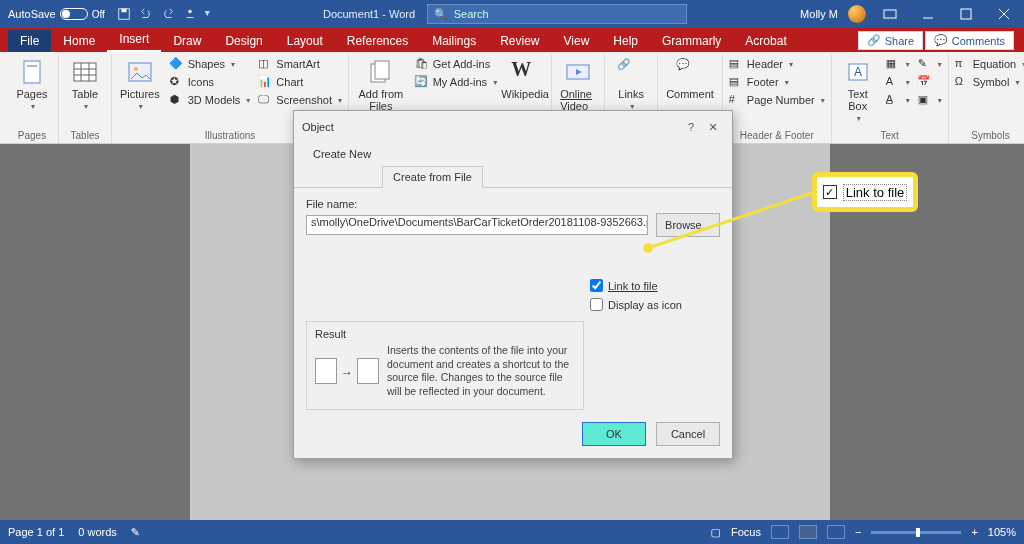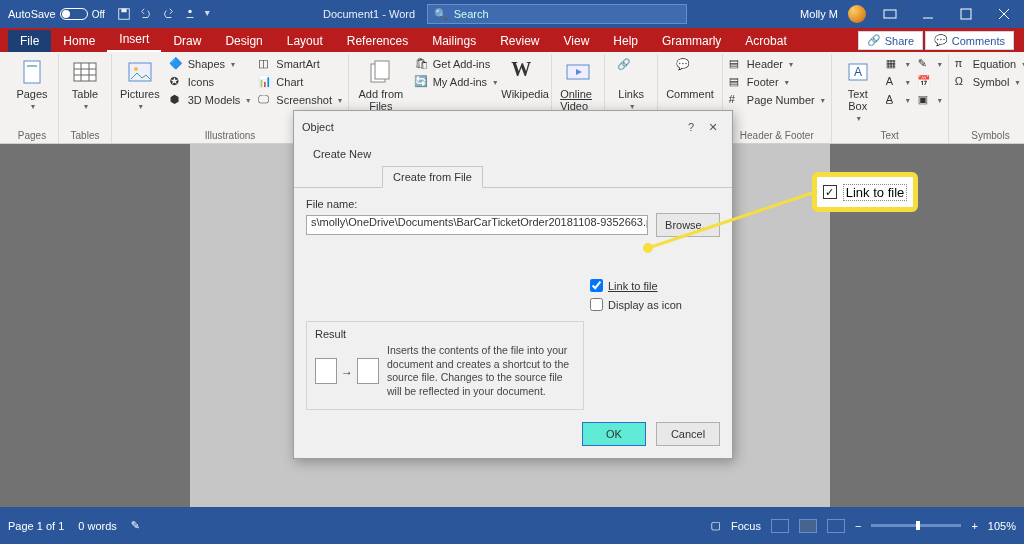--- a/index.html
+++ b/index.html
@@ -71,21 +71,21 @@
 .result .txt { font-size:10.5px; color:#444; line-height:1.3; }
 .dlg-footer { display:flex; justify-content:flex-end; gap:10px; padding: 0 12px 12px 0; }
 
 
 .callout { position:absolute; left: 812px; top: 172px; width: 106px; height: 40px; background:#fff; border: 5px solid #f5de3e; border-radius: 6px; display:flex; align-items:center; justify-content:center; gap:6px; box-shadow: 0 0 0 2px #fff inset; }
 .callout .cb { width:14px; height:14px; border:1px solid #333; display:flex; align-items:center; justify-content:center; font-size:11px; }
 .callout .lt { font-size:13px; border:1px dotted #888; padding:0 2px; }
 .leader { position:absolute; pointer-events:none; }
 
 
-.status { position:absolute; left:0; right:0; bottom:0; height:37px; background:#2b579a; color:#fff; font-size:11px; display:flex; align-items:center; padding: 0 8px; gap: 14px; }
+.status { position:absolute; left:0; right:0; bottom:0; height:24px; background:#2b579a; color:#fff; font-size:11px; display:flex; align-items:center; padding: 0 8px; gap: 14px; }
 .status .right { margin-left:auto; display:flex; align-items:center; gap:10px; }
 .zoom-track { width:90px; height:3px; background:#6a8fc8; position:relative; }
 .zoom-thumb { position:absolute; left:45px; top:-3px; width:4px; height:9px; background:#fff; }
 .viewbtn { width:18px; height:14px; border:1px solid #6a8fc8; }
 .viewbtn.active { background:#46628f; }
 
 svg { display:block; }
 </style>
 </head>
 <body>

